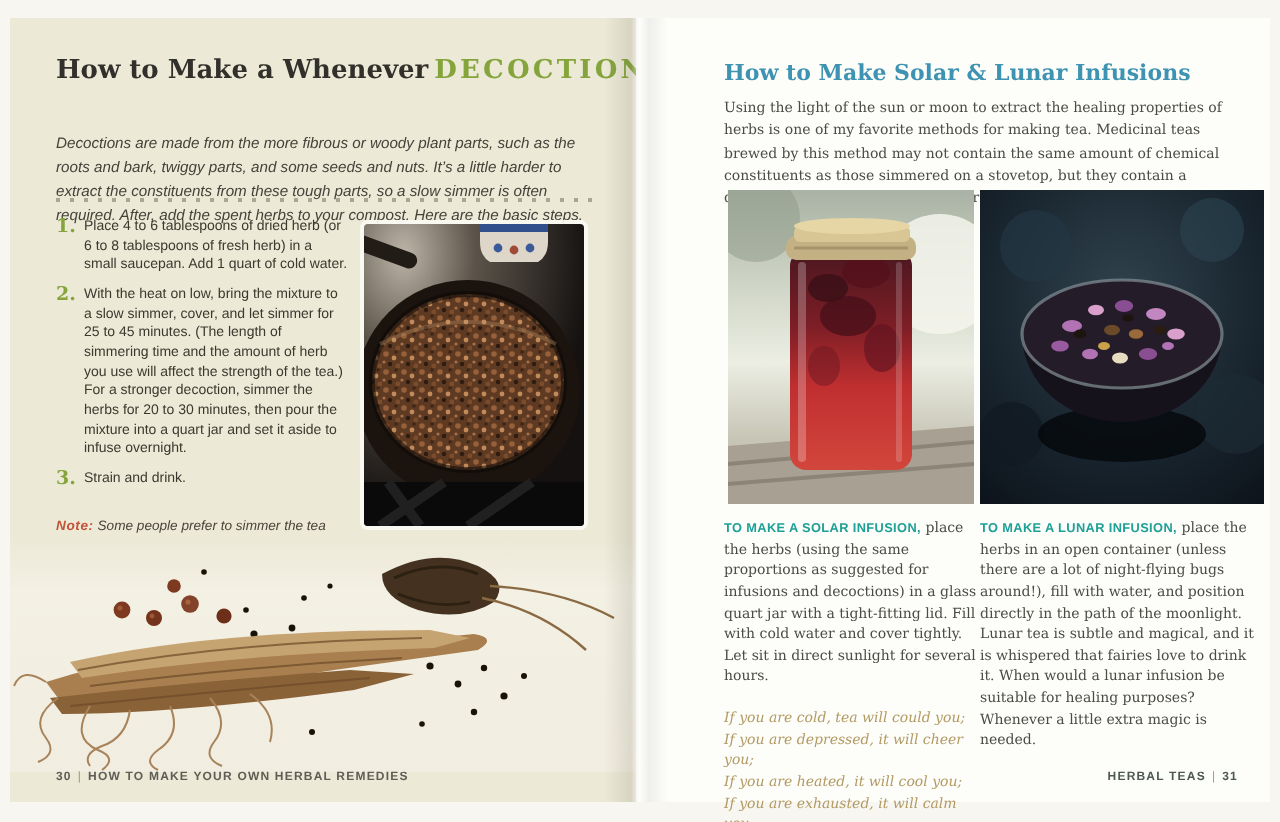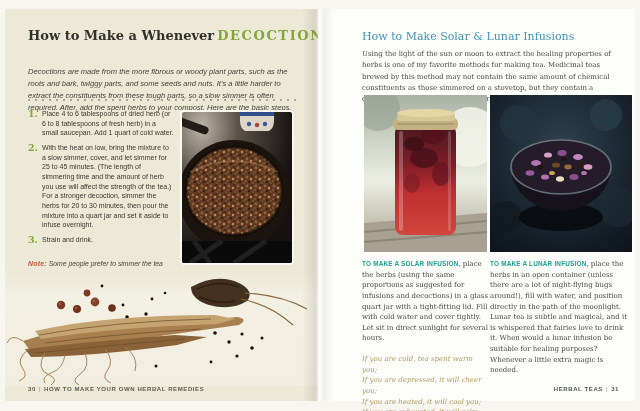--- a/index.html
+++ b/index.html
@@ -31,21 +31,21 @@
   .footer-div{color:#9a9788;margin:0 3px;font-weight:normal;}
   
   .photo{overflow:hidden;}
   .photo-pot{position:absolute;left:177px;top:103px;width:110px;height:151px;border-radius:2px;
     box-shadow:0 0 0 2px rgba(252,251,244,.9);}
   .photo-roots{position:absolute;left:0;top:260px;width:313px;height:117px;}
   .photo-jar{position:absolute;left:46px;top:86px;width:123px;height:157px;}
   .photo-bowl{position:absolute;left:172px;top:86px;width:142px;height:157px;}
   
   .rp-title{position:absolute;left:44px;top:21px;white-space:nowrap;
-    font-family:"DejaVu Serif","Liberation Serif",serif;font-weight:400;font-size:11px;color:var(--title-teal);}
+    font-family:"DejaVu Serif","Liberation Serif",serif;font-weight:700;font-size:11px;color:var(--title-teal);}
   .rp-intro{position:absolute;left:44px;top:40px;width:264px;
     font-family:"DejaVu Serif",serif;font-size:7px;line-height:1.62;color:#4b4a45;}
   .col{position:absolute;top:250px;}
   .col-solar{left:44px;width:127px;}
   .col-lunar{left:172px;width:140px;}
   .col p{margin:0;font-family:"DejaVu Serif",serif;font-size:7px;line-height:1.52;color:#4b4a45;}
   .lead{color:var(--lead-teal);font-weight:bold;font-family:"Liberation Sans",sans-serif;
     font-size:6.4px;letter-spacing:.2px;}
   .quote{margin-top:10px;font-family:"DejaVu Serif",serif;font-style:italic;font-size:7px;
     line-height:1.52;color:var(--quote-gold);}
@@ -266,21 +266,21 @@
           <ellipse cx="74" cy="64" rx="2.8" ry="1.8" fill="#1c140e"></ellipse>
           <ellipse cx="94" cy="78" rx="3" ry="2" fill="#b273b4"></ellipse>
         </g>
       </svg>
     </div>
 
     <div class="col col-solar">
       <p><span class="lead">TO MAKE A SOLAR INFUSION,</span>
         <span>place the herbs (using the same proportions as suggested for infusions and decoctions) in a glass quart jar with a tight-fitting lid. Fill with cold water and cover tightly. Let sit in direct sunlight for several hours.</span></p>
       <div class="quote">
-        <span class="qline">If you are cold, tea spent warm you;</span>
+        <span class="qline">If you are cold, tea will could you;</span>
         <span class="qline">If you are depressed, it will cheer you;</span>
         <span class="qline">If you are heated, it will cool you;</span>
         <span class="qline">If you are exhausted, it will calm you.</span>
 
       </div>
     </div>
 
     <div class="col col-lunar">
       <p><span class="lead">TO MAKE A LUNAR INFUSION,</span>
         <span>place the herbs in an open container (unless there are a lot of night-flying bugs around!), fill with water, and position directly in the path of the moonlight. Lunar tea is subtle and magical, and it is whispered that fairies love to drink it. When would a lunar infusion be suitable for healing purposes? Whenever a little extra magic is needed.</span></p>

